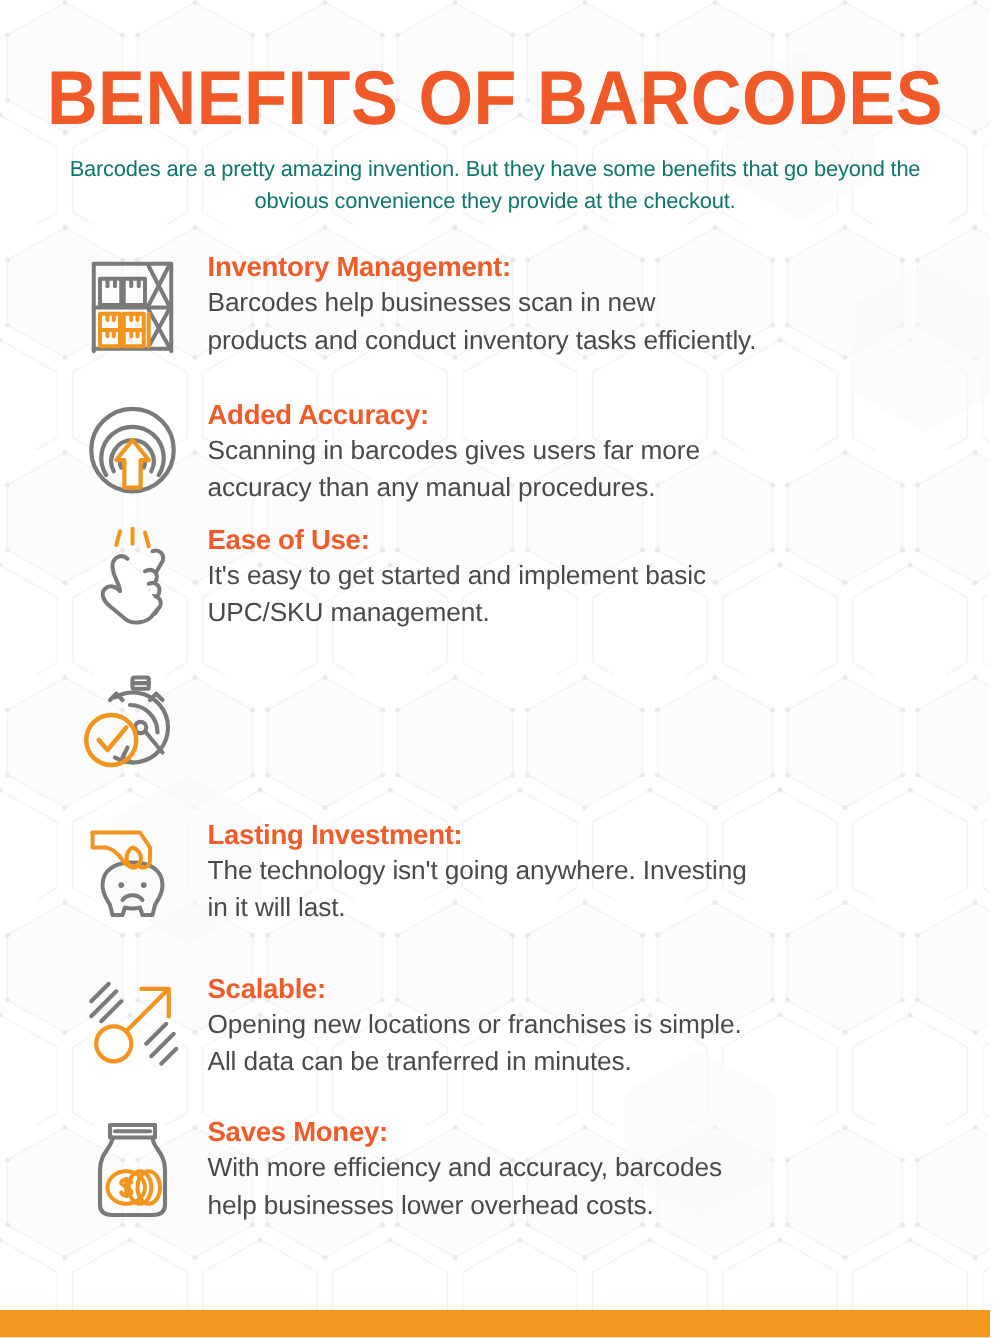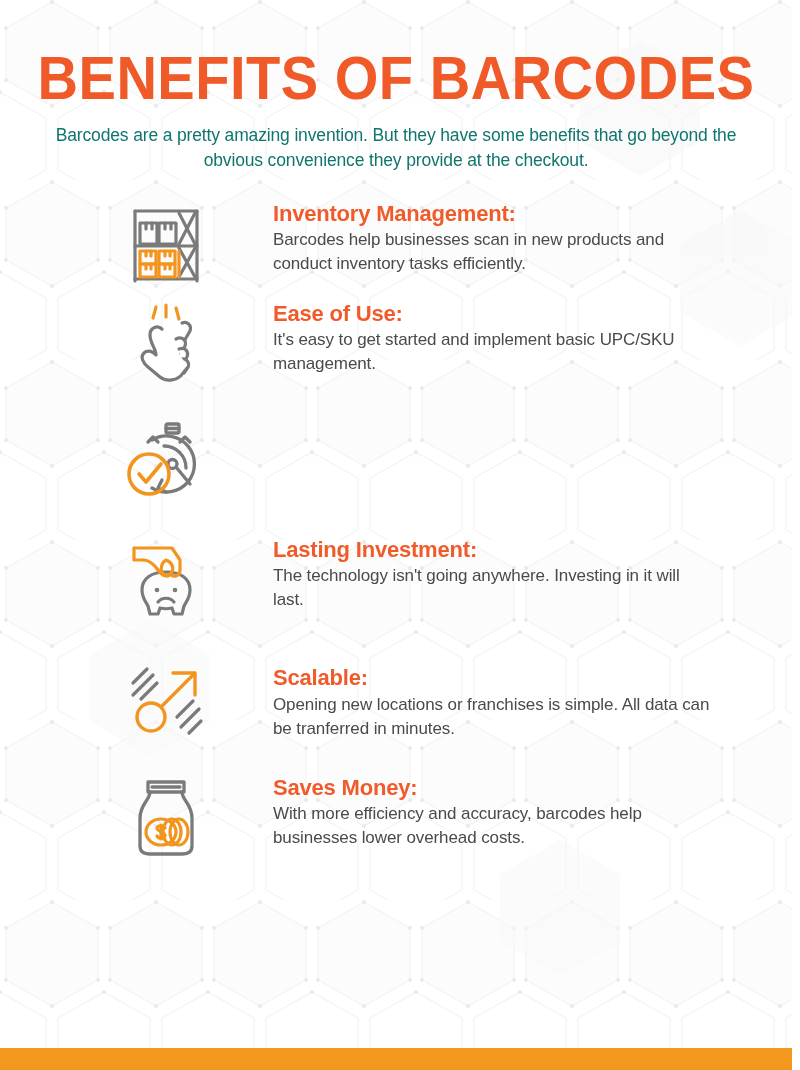--- a/index.html
+++ b/index.html
@@ -64,23 +64,22 @@
   
   .benefits {
     position: relative;
     z-index: 2;
     margin-top: 20px;
   }
   .benefit-row {
     position: relative;
     display: flex;
     align-items: flex-start;
-    padding-left: 116px;
+    padding-left: 56px;
     margin-bottom: 0;
-    gap: 47px;
   }
   .benefit-icon {
     width: 100px;
     min-width: 100px;
     height: 100px;
     display: flex;
     align-items: center;
     justify-content: center;
     margin-right: 10px;
   }
@@ -91,21 +90,21 @@
   .benefit-title {
     margin: 0 0 1px 0;
     font-size: 22px;
     font-weight: bold;
     color: #f15a29;
     letter-spacing: -0.2px;
     line-height: 1.25;
   }
   .benefit-desc {
     margin: 0;
-    font-size: 17px;
+    font-size: 21px;
     line-height: 1.42;
     color: #4a4a4a;
     letter-spacing: -0.1px;
     max-width: 440px;
   }
 
   
   .row-0 { margin-top: 0px; }
   .row-1 { margin-top: 18px; }
   .row-2 { margin-top: 0; }
@@ -207,20 +206,38 @@
             <line x1="56" y1="50" x2="56" y2="76"></line>
           </g>
         </svg>
       </div>
       <div class="benefit-text">
         <p class="benefit-title">Inventory Management:</p>
         <p class="benefit-desc">Barcodes help businesses scan in new products and conduct inventory tasks efficiently.</p>
       </div>
     </div>
 
+    <div class="benefit-row row-1">
+      <div class="benefit-icon">
+        <svg width="84" height="84" viewBox="0 0 84 84" xmlns="http://www.w3.org/2000/svg">
+          <g fill="none" stroke="#7a7a7a" stroke-width="3.4" stroke-linecap="round">
+            <circle cx="42" cy="40" r="33"></circle>
+            <path d="M 18 62 A 33 33 0 1 1 66 62" stroke="#7a7a7a" fill="none" opacity="0"></path>
+            <path d="M 21 60 A 25 25 0 1 1 63 60"></path>
+            <path d="M 27 57 A 17 17 0 1 1 57 57"></path>
+            <path d="M 33 54 A 10 10 0 1 1 51 54"></path>
+          </g>
+          <path d="M 42 32 L 55 48 L 48.5 48 L 48.5 70 L 35.5 70 L 35.5 48 L 29 48 Z" fill="#ffffff" stroke="#f2951f" stroke-width="3.4" stroke-linejoin="round"></path>
+        </svg>
+      </div>
+      <div class="benefit-text">
+        <p class="benefit-title">Added Accuracy:</p>
+        <p class="benefit-desc">Scanning in barcodes gives users far more accuracy than any manual procedures.</p>
+      </div>
+    </div>
 
     <div class="benefit-row row-2">
       <div class="benefit-icon">
         <svg width="84" height="90" viewBox="0 0 84 90" xmlns="http://www.w3.org/2000/svg">
           <g stroke="#f2951f" stroke-width="3.2" stroke-linecap="round">
             <line x1="32" y1="8" x2="29" y2="19"></line>
             <line x1="42" y1="6" x2="42" y2="18"></line>
             <line x1="52" y1="9" x2="55" y2="20"></line>
           </g>
           <g fill="#ffffff" stroke="#7a7a7a" stroke-width="3.2" stroke-linejoin="round" stroke-linecap="round">

